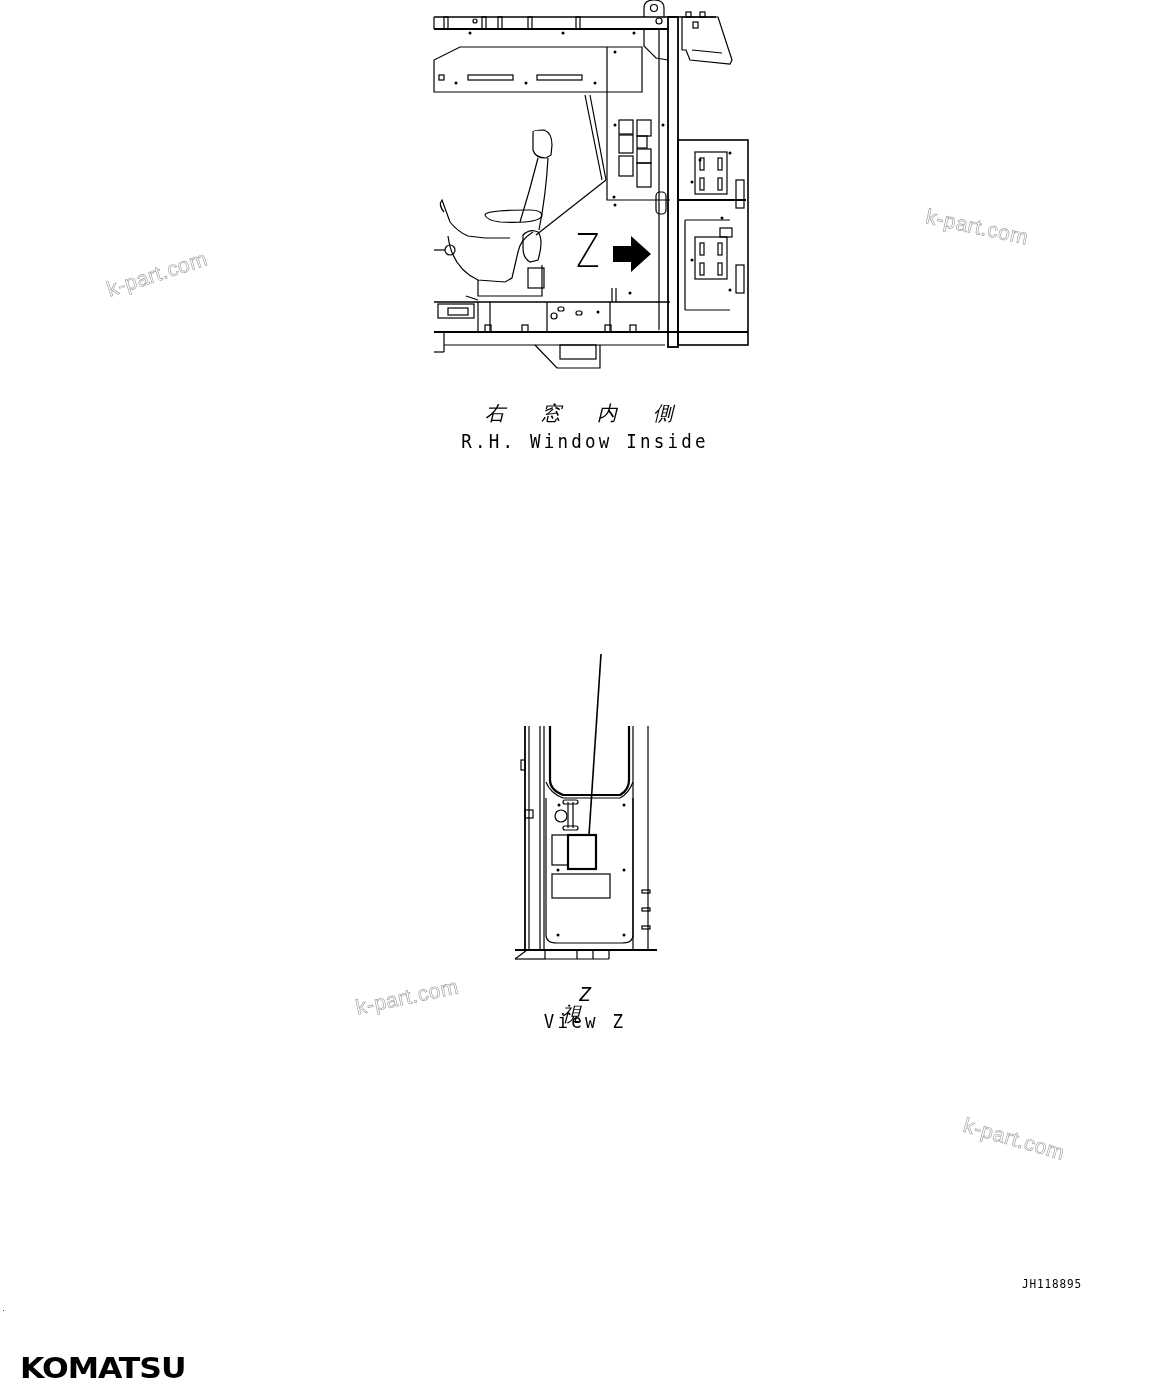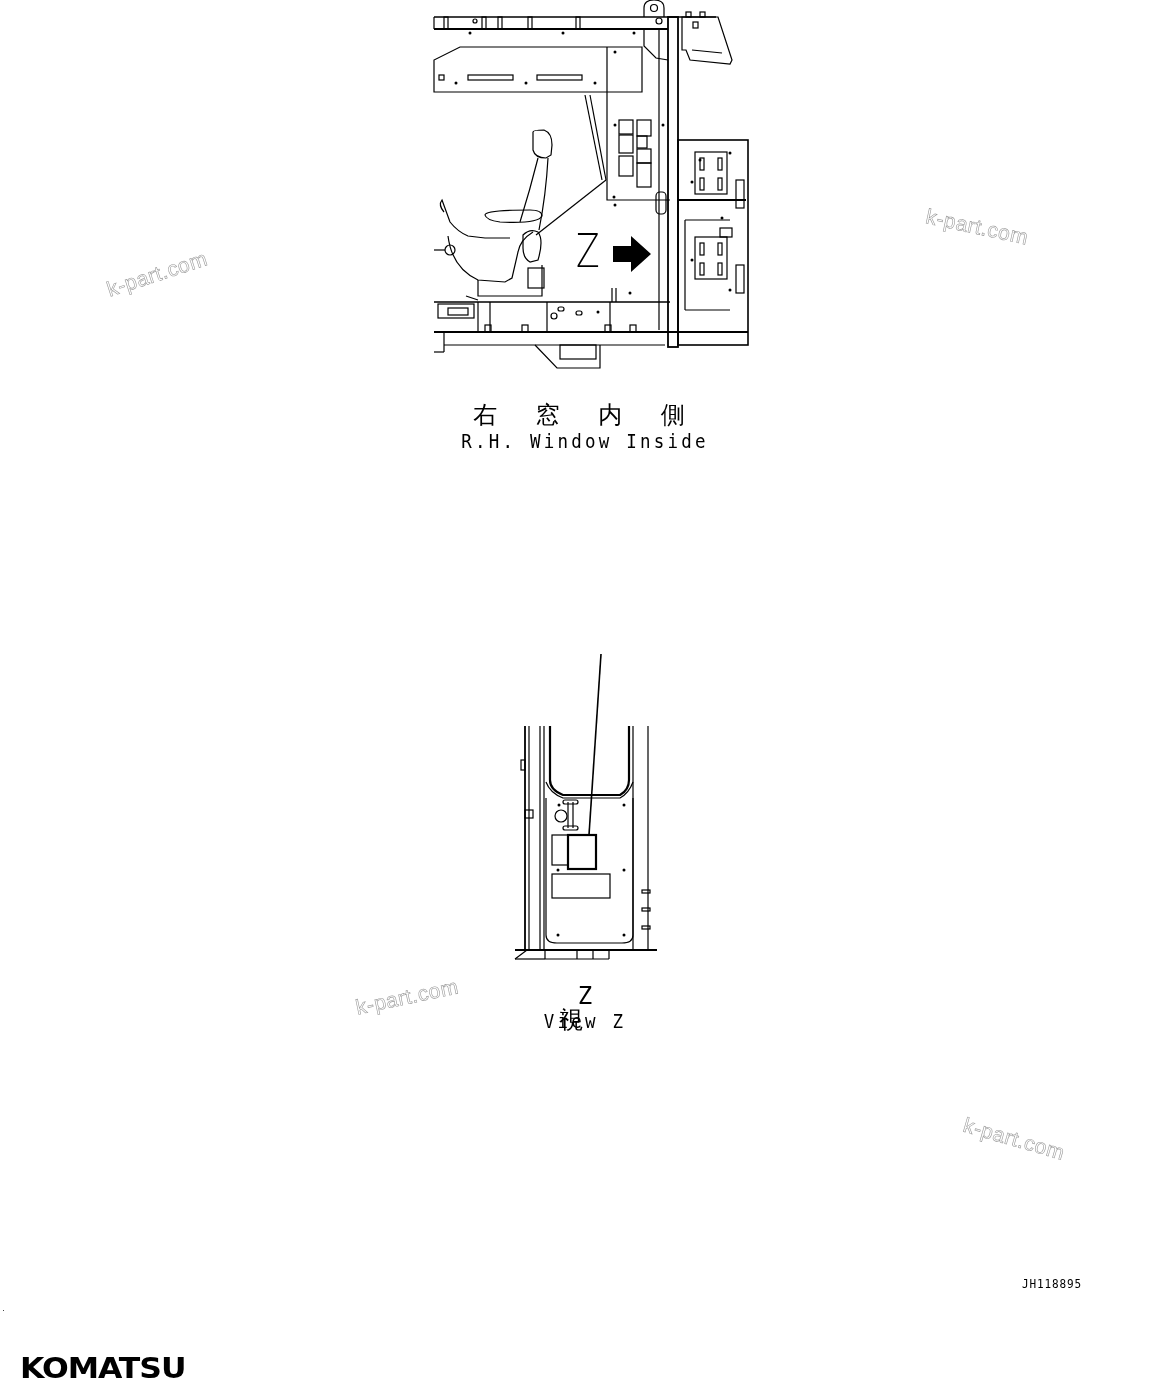--- a/index.html
+++ b/index.html
@@ -1,20 +1,20 @@
 <!DOCTYPE html>
 <html><head>
   <meta charset="utf-8">
   <style>
     html, body { margin: 0; padding: 0; background: #ffffff; }
     body { width: 1163px; height: 1385px; position: relative; overflow: hidden; font-family: "DejaVu Sans Mono", monospace; color: #000; }
     .abs { position: absolute; }
     svg { display: block; }
     .caption { position: absolute; text-align: center; font-family: "DejaVu Sans Mono", "Liberation Mono", monospace; color: #000; line-height: 1; }
-    .cap-jp { font-size: 24px; letter-spacing: 12px; }
+    .cap-jp { font-size: 20px; letter-spacing: 12px; font-style: italic; }
     .cap-en { font-size: 19px; letter-spacing: 3.5px; transform: scaleX(0.92); transform-origin: center; }
     .watermark { position: absolute; font-family: "Liberation Sans", "DejaVu Sans", sans-serif; font-size: 21px; color: #ffffff; -webkit-text-stroke: 0.6px #9a9a9a; letter-spacing: 0.5px; white-space: nowrap; }
     .drawing-no { position: absolute; font-family: "DejaVu Sans Mono", monospace; font-size: 13px; letter-spacing: 1px; color: #000; transform: scaleX(0.85); transform-origin: left center; }
     .logo { position: absolute; font-family: "DejaVu Sans", "Liberation Sans", sans-serif; font-weight: bold; font-size: 30px; letter-spacing: -1px; color: #000; transform: scaleX(1.05) scaleY(0.95); transform-origin: left bottom; }
     .dot-mark { position: absolute; width: 1px; height: 1px; background: #444; }
   </style>
 </head>
 <body>
 
 <div class="abs" style="left:430px; top:0px; width:330px; height:370px;">

